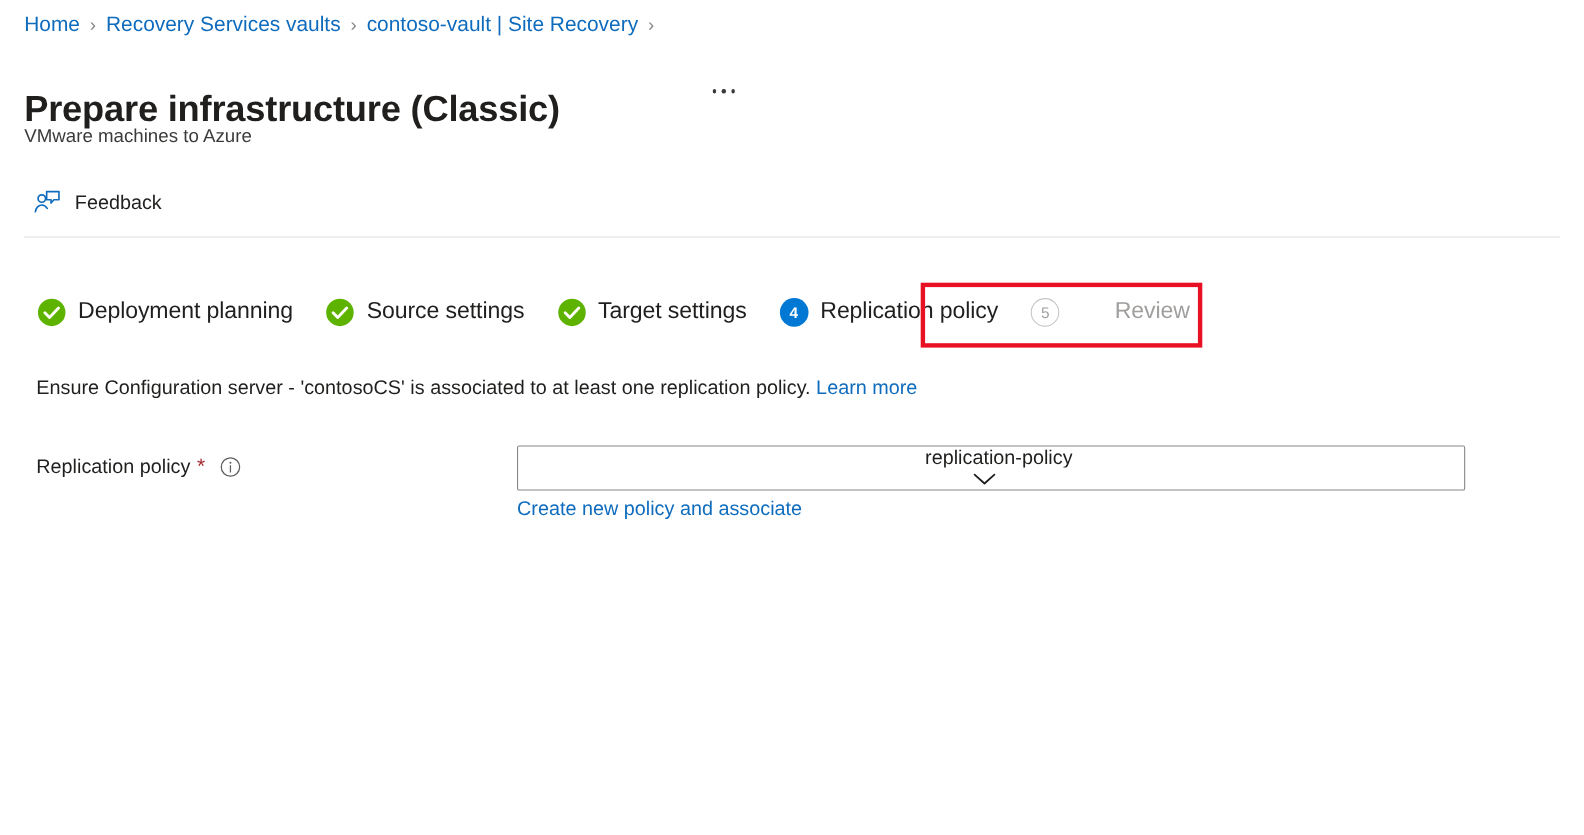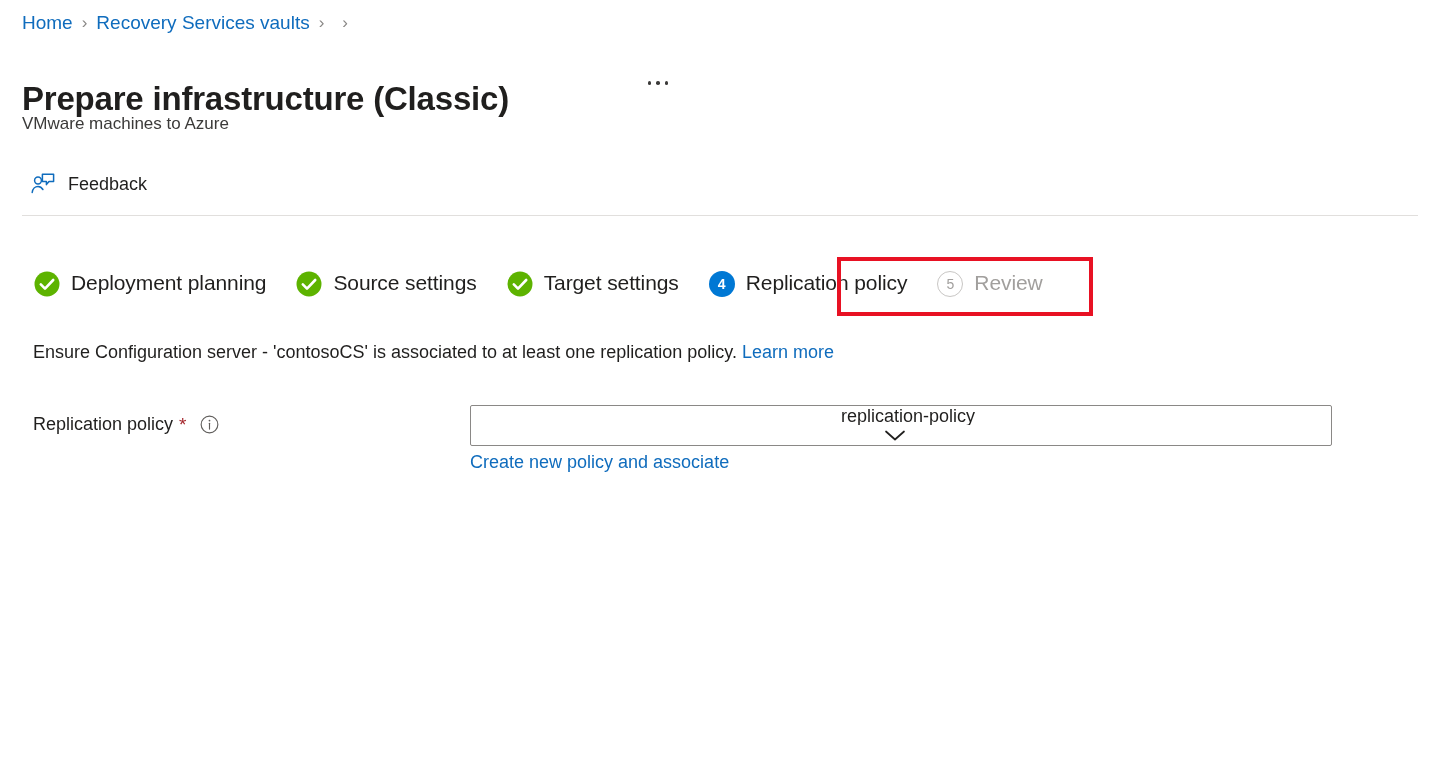--- a/index.html
+++ b/index.html
@@ -128,21 +128,21 @@
     background: transparent;
     border: none;
     font-family: inherit;
   }
   .step-label {
     font-size: 21px;
     color: #201f1e;
     letter-spacing: -0.1px;
   }
   .step.is-disabled { cursor: default; }
-  .step.is-disabled .step-label { color: #a19f9d; }
+  .step.is-disabled .step-label { color: #a19f9d; margin-left: 39px; }
 
   .step-icon { width: 26px; height: 26px; flex: none; display: block; }
 
   .step-num {
     width: 26px;
     height: 26px;
     flex: none;
     border-radius: 50%;
     display: flex;
     align-items: center;
@@ -257,20 +257,21 @@
   }
 </style>
 </head>
 <body>
 
 <nav class="breadcrumb">
   <span class="crumb-link">Home</span>
   <span class="crumb-sep">›</span>
   <span class="crumb-link">Recovery Services vaults</span>
   <span class="crumb-sep">›</span>
+  <span class="crumb-link">contoso-vault | Site Recovery</span>
   <span class="crumb-sep">›</span>
 </nav>
 
 <h1 class="page-title">Prepare infrastructure (Classic)</h1>
 
 <div class="title-ellipsis">
   <span></span>
   <span></span>
   <span></span>
 </div>

